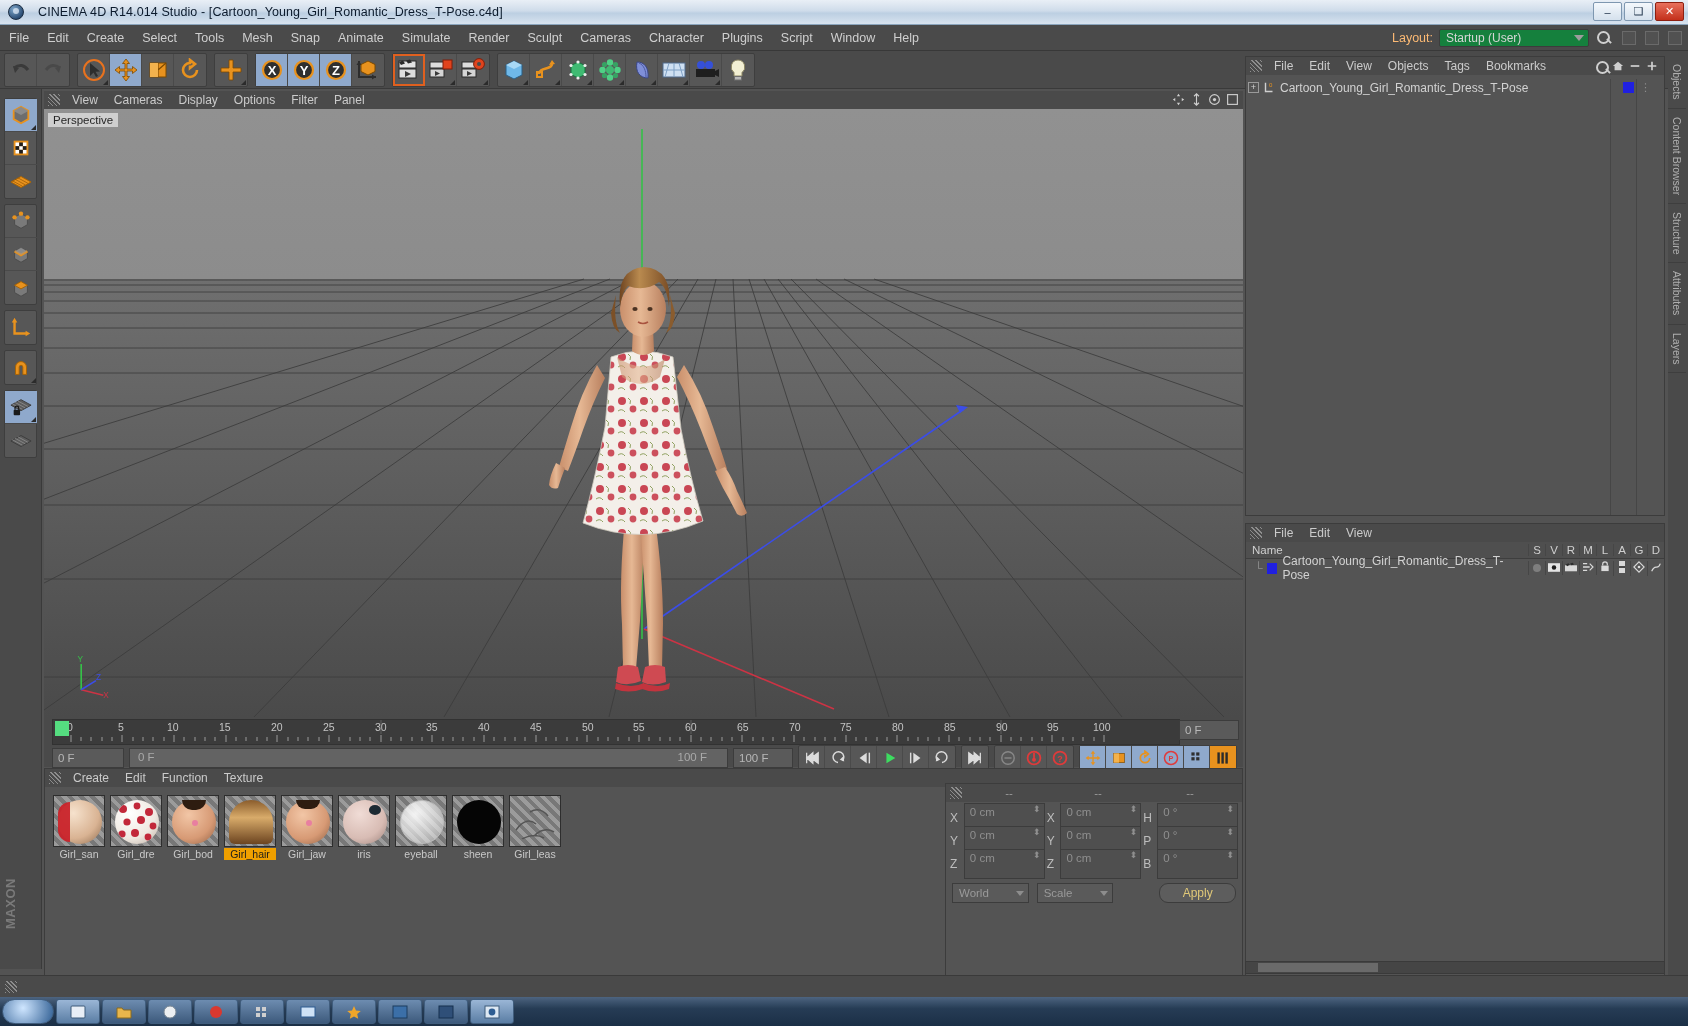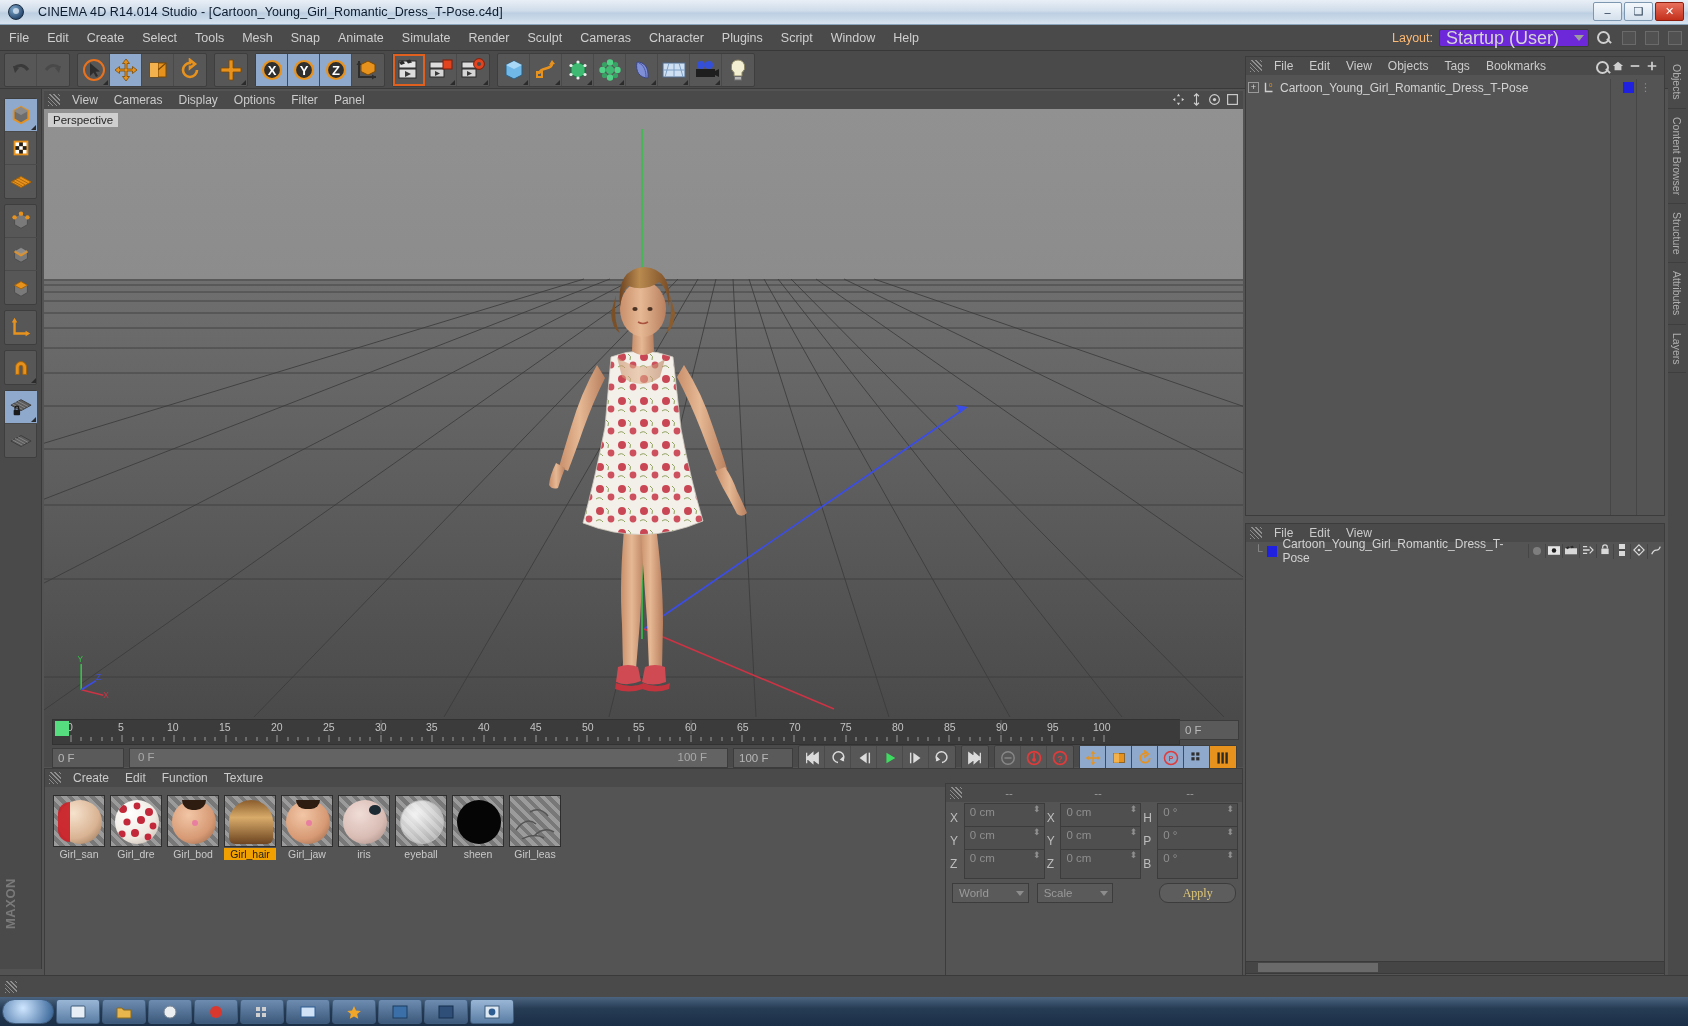--- a/index.html
+++ b/index.html
@@ -49,22 +49,22 @@
   }
   .menu-item {
     padding: 0 9px; height:26px; line-height:26px; font-size:12.5px; color:#cfcfcf;
     cursor:default; white-space:nowrap;
   }
   .layout-zone {
     position:absolute; right:6px; top:0; height:26px; display:flex; align-items:center; gap:6px;
   }
   .layout-label { font-size:12.5px; color:#fdba74; }
   .layout-select {
-    width:150px; height:18px; background:#6d28d9; border:1px solid #3c3c3c; border-radius:2px;
-    font-size:18px; color:#d6d6d6; padding-left:6px; line-height:16px; position:relative;
+    width:150px; height:18px; background:#15803d; border:1px solid #3c3c3c; border-radius:2px;
+    font-size:12px; color:#d6d6d6; padding-left:6px; line-height:16px; position:relative;
   }
   .layout-select .arrow {
     position:absolute; right:4px; top:5px; width:0;height:0;
     border-left:5px solid transparent;border-right:5px solid transparent;border-top:6px solid #9d9d9d;
   }
   .mag { width:18px;height:18px; position:relative; }
   .mag::before{content:"";position:absolute;left:2px;top:2px;width:9px;height:9px;border:2px solid #cfcfcf;border-radius:50%;}
   .mag::after{content:"";position:absolute;left:11px;top:11px;width:6px;height:2px;background:#cfcfcf;transform:rotate(45deg);}
   .winbtn { width:14px;height:14px;border:1px solid #6a6a6a;background:#515151;margin-left:3px;}
 
@@ -988,20 +988,31 @@
     <div class="om-colsep" style="left:390px;"></div>
   </div>
 
   <div class="layman">
     <div class="lm-header">
       <div class="grip"></div>
       <div class="vp-menu">File</div>
       <div class="vp-menu">Edit</div>
       <div class="vp-menu">View</div>
     </div>
+    <div class="lm-colhead">
+      <div class="lm-namecol">Name</div>
+      <div class="lm-c">S</div>
+      <div class="lm-c">V</div>
+      <div class="lm-c">R</div>
+      <div class="lm-c">M</div>
+      <div class="lm-c">L</div>
+      <div class="lm-c">A</div>
+      <div class="lm-c">G</div>
+      <div class="lm-c">D</div>
+    </div>
     <div class="lm-row">
       <div class="lm-namecol" style="display:flex;align-items:center;padding-left:0;">
         <span style="color:#8d8d8d;margin-left:8px;">└</span>
         <span class="lm-swatch" style="margin-left:4px;"></span>
         <span>Cartoon_Young_Girl_Romantic_Dress_T-Pose</span>
       </div>
       <div class="lm-c"><span style="display:inline-block;width:8px;height:8px;border-radius:50%;background:#7e7e7e;"></span></div>
       <div class="lm-c"><svg width="12" height="9" viewBox="0 0 14 10">
             <rect x="0" y="0" width="14" height="10" fill="#e4e4e4"></rect>
             <circle cx="7" cy="5" r="2.6" fill="#1c1c1c"></circle>
@@ -1071,21 +1082,21 @@
     </div>
     <div class="co-bottom">
       <div class="co-sel">
         <span>World</span>
         <span class="arrow"></span>
       </div>
       <div class="co-sel">
         <span>Scale</span>
         <span class="arrow"></span>
       </div>
-      <div class="apply" style="margin-left:38px;font-family:Liberation Serif, serif;">Apply</div>
+      <div class="apply" style="margin-left:38px;">Apply</div>
     </div>
   </div>
 
   <div class="vdock">
     <div class="vtab">Objects</div>
     <div class="vtab">Content Browser</div>
     <div class="vtab">Structure</div>
     <div class="vtab">Attributes</div>
     <div class="vtab">Layers</div>
   </div>

